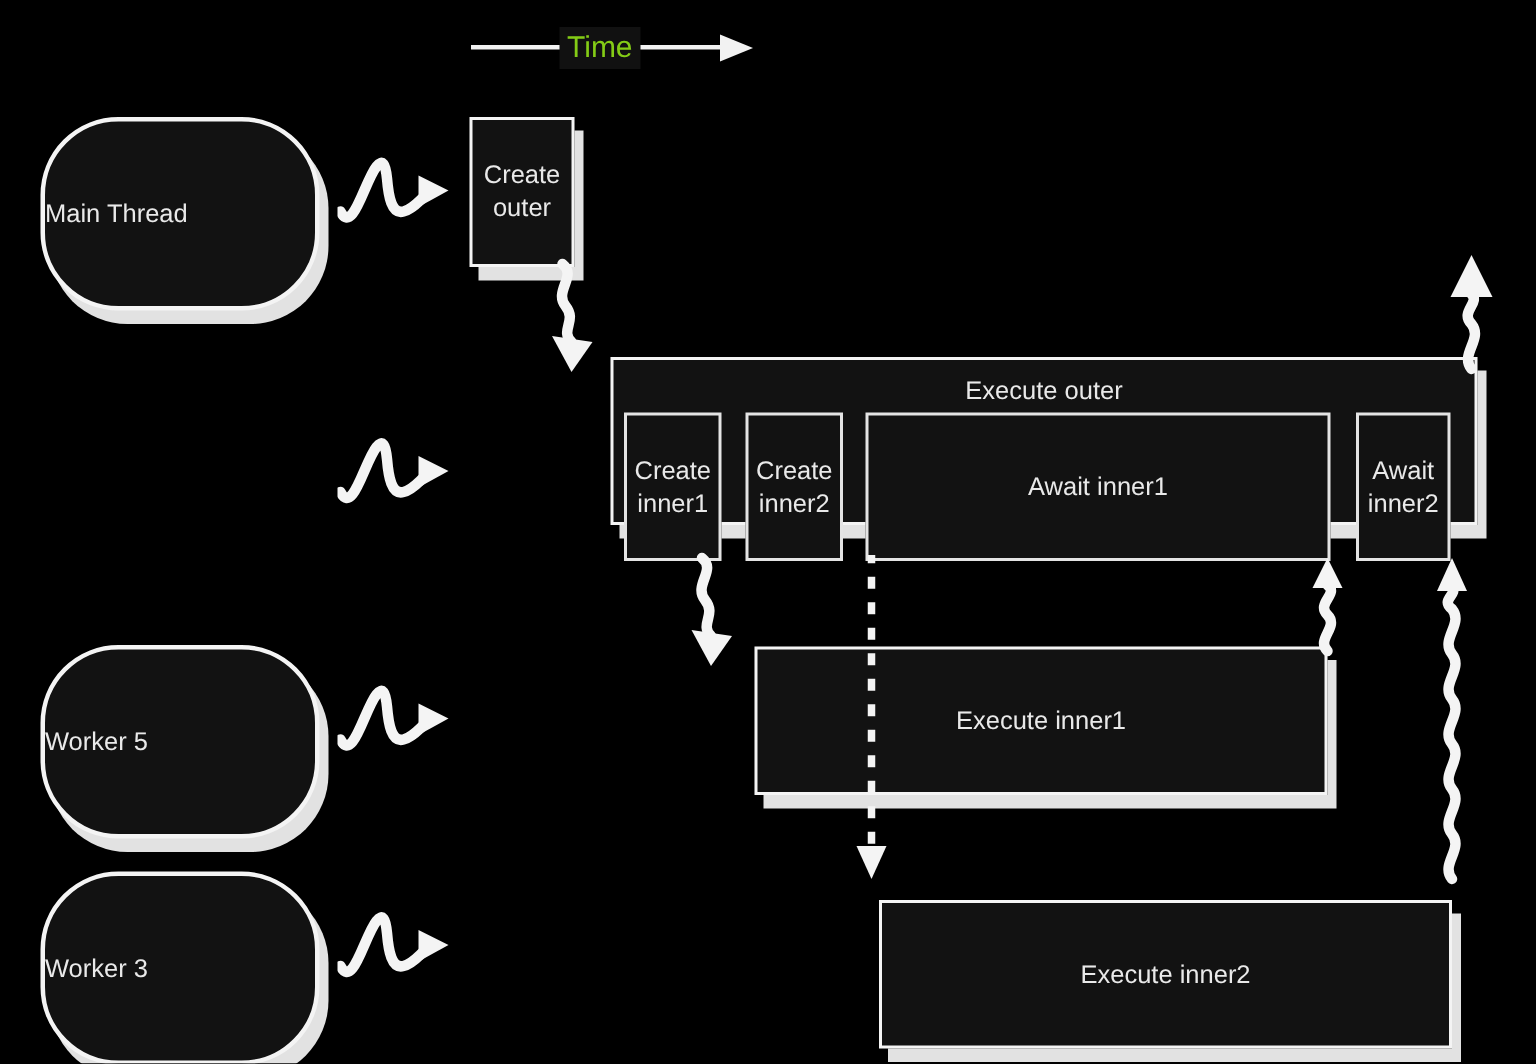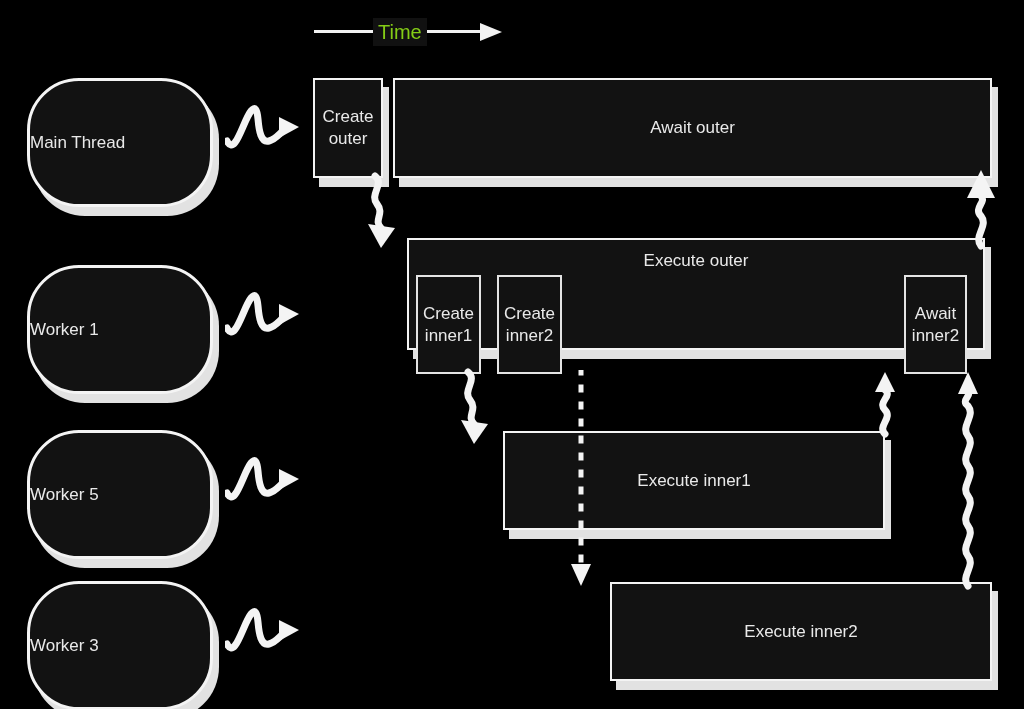--- a/index.html
+++ b/index.html
@@ -151,23 +151,20 @@
 
   <div id="time-axis">
     <div class="axis-line"></div>
     <div class="axis-head"></div>
     <div class="axis-label">Time</div>
   </div>
 
   <div class="lane-pill" style="top:78px;">
     <span class="lane-label">Main Thread</span>
   </div>
-  <div class="lane-pill" style="top:265px;">
-    <span class="lane-label">Worker 1</span>
-  </div>
   <div class="lane-pill" style="top:430px;">
     <span class="lane-label">Worker 5</span>
   </div>
   <div class="lane-pill" style="top:581px;">
     <span class="lane-label">Worker 3</span>
   </div>
 
   <svg class="lane-squiggle" style="left:225px; top:97px;" viewBox="0 0 80 62">
     <path d="M2,44 C10,60 18,24 26,14 C30,9 32,12 33,22 C34,34 36,46 44,44 C52,42 56,34 62,31" fill="none" stroke="#f4f4f4" stroke-width="7" stroke-linecap="round" stroke-linejoin="round"></path>
     <path d="M54,20 L74,30 L54,41 Z" fill="#f4f4f4"></path>
@@ -183,49 +180,49 @@
   <svg class="lane-squiggle" style="left:225px; top:600px;" viewBox="0 0 80 62">
     <path d="M2,44 C10,60 18,24 26,14 C30,9 32,12 33,22 C34,34 36,46 44,44 C52,42 56,34 62,31" fill="none" stroke="#f4f4f4" stroke-width="7" stroke-linecap="round" stroke-linejoin="round"></path>
     <path d="M54,20 L74,30 L54,41 Z" fill="#f4f4f4"></path>
   </svg>
 
   <div class="act-box" style="left:313px; top:78px; width:70px; height:100px;">
     <span class="act-label">Create
 outer</span>
   </div>
 
-  <div class="act-box" style="left:393px; top:78px; width:599px; height:100px;">
-    <span class="act-label">Await outer</span>
-  </div>
 
   <div class="act-box container" style="left:407px; top:238px; width:578px; height:112px;">
     <span class="act-label">Execute outer</span>
 
     <div class="sub-box" style="left:7px; top:35px; width:65px; height:99px;">
       <span class="act-label">Create
 inner1</span>
     </div>
 
     <div class="sub-box" style="left:88px; top:35px; width:65px; height:99px;">
       <span class="act-label">Create
 inner2</span>
     </div>
 
+    <div class="sub-box" style="left:168px; top:35px; width:310px; height:99px;">
+      <span class="act-label">Await inner1</span>
+    </div>
 
     <div class="sub-box" style="left:495px; top:35px; width:63px; height:99px;">
       <span class="act-label">Await
 inner2</span>
     </div>
   </div>
 
   <div class="act-box" style="left:503px; top:431px; width:382px; height:99px;">
     <span class="act-label">Execute inner1</span>
   </div>
 
-  <div class="act-box" style="left:586px; top:582px; width:382px; height:99px;margin-left:24px;">
+  <div class="act-box" style="left:586px; top:600px; width:382px; height:99px;">
     <span class="act-label">Execute inner2</span>
   </div>
 
   <svg class="conn" style="left:355px; top:172px; width:80px; height:80px;" viewBox="0 0 80 80">
     <path d="M20,4 C30,12 14,22 22,32 C30,42 18,48 26,56" fill="none" stroke="#f4f4f4" stroke-width="7" stroke-linecap="round"></path>
     <path d="M13,52 L40,56 L26,76 Z" fill="#f4f4f4"></path>
   </svg>
 
   <svg class="conn" style="left:450px; top:368px; width:80px; height:80px;" viewBox="0 0 80 80">
     <path d="M18,4 C28,12 12,22 20,32 C28,42 16,48 24,56" fill="none" stroke="#f4f4f4" stroke-width="7" stroke-linecap="round"></path>

